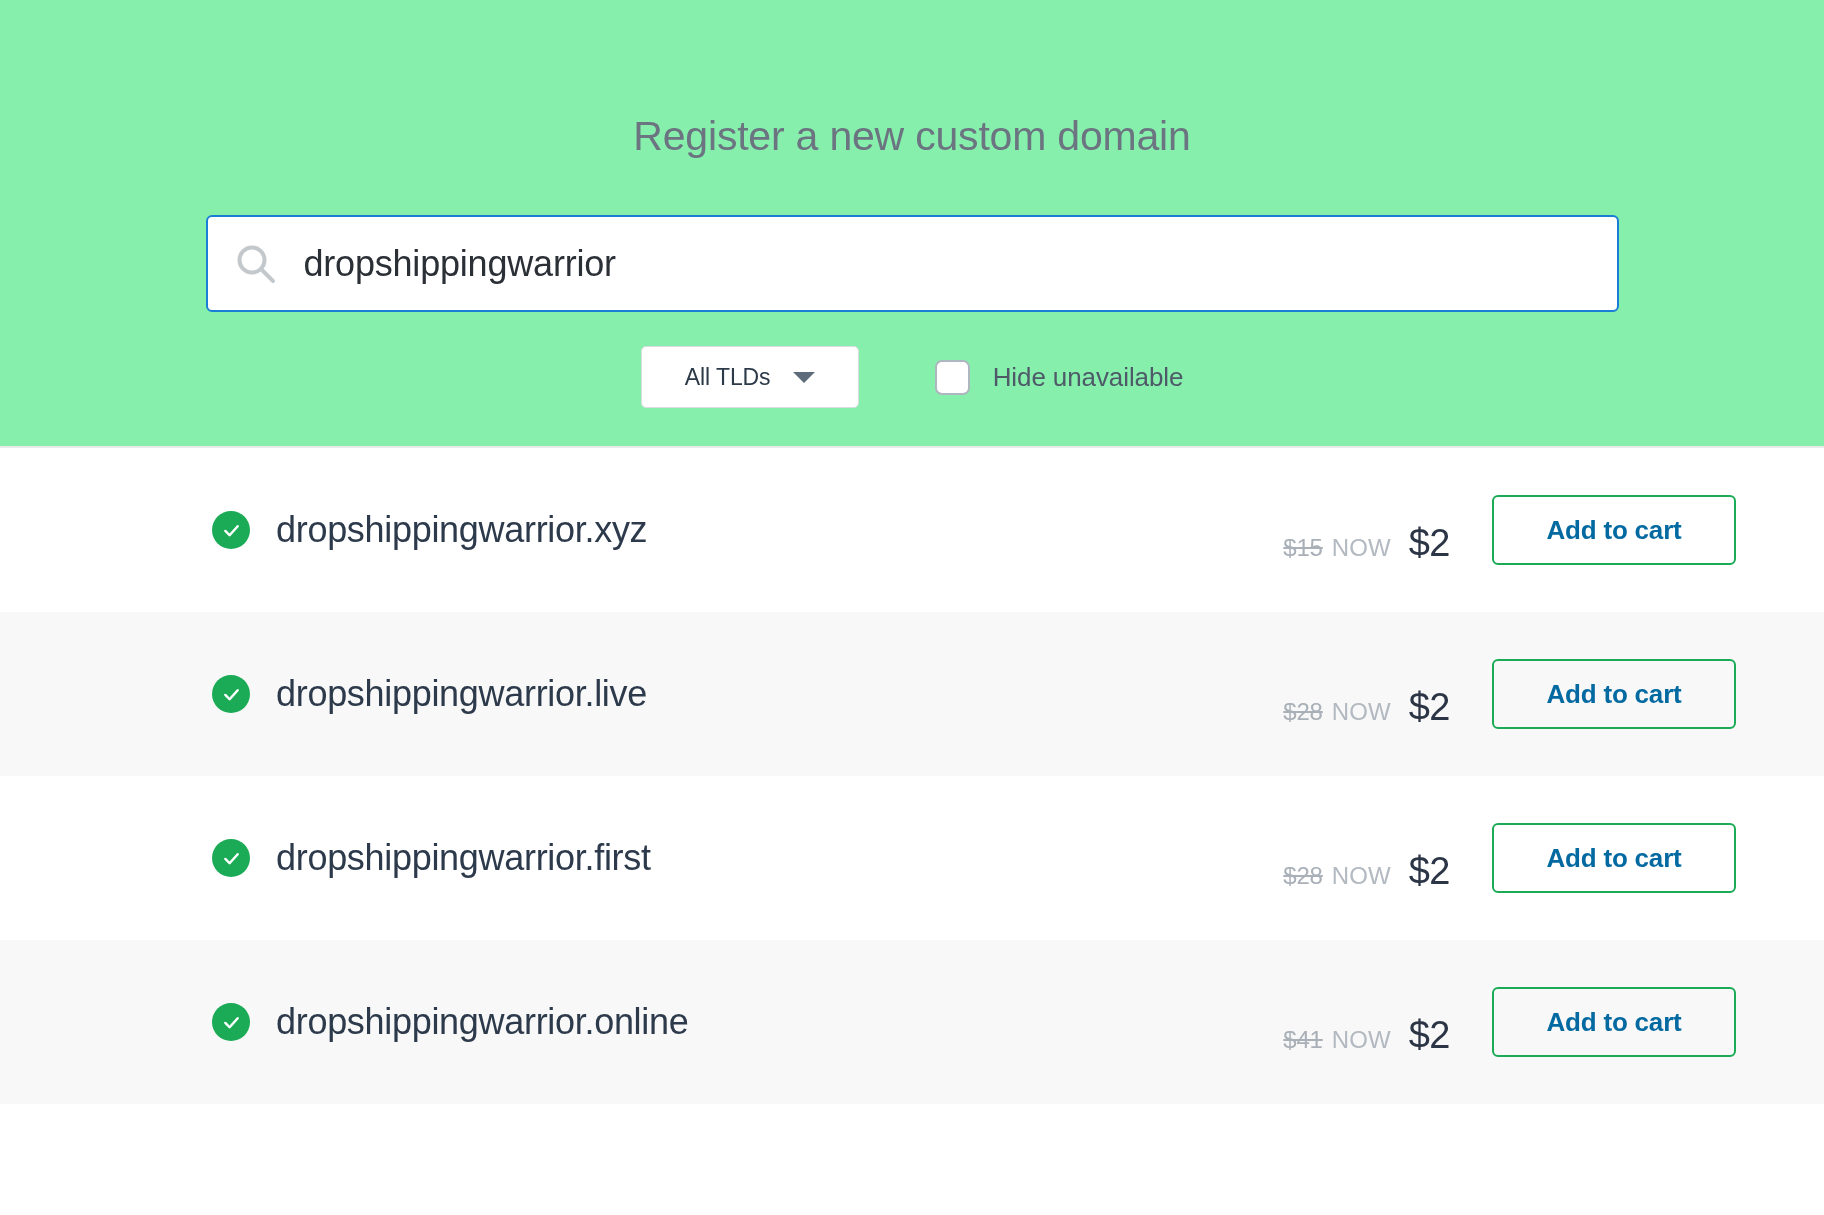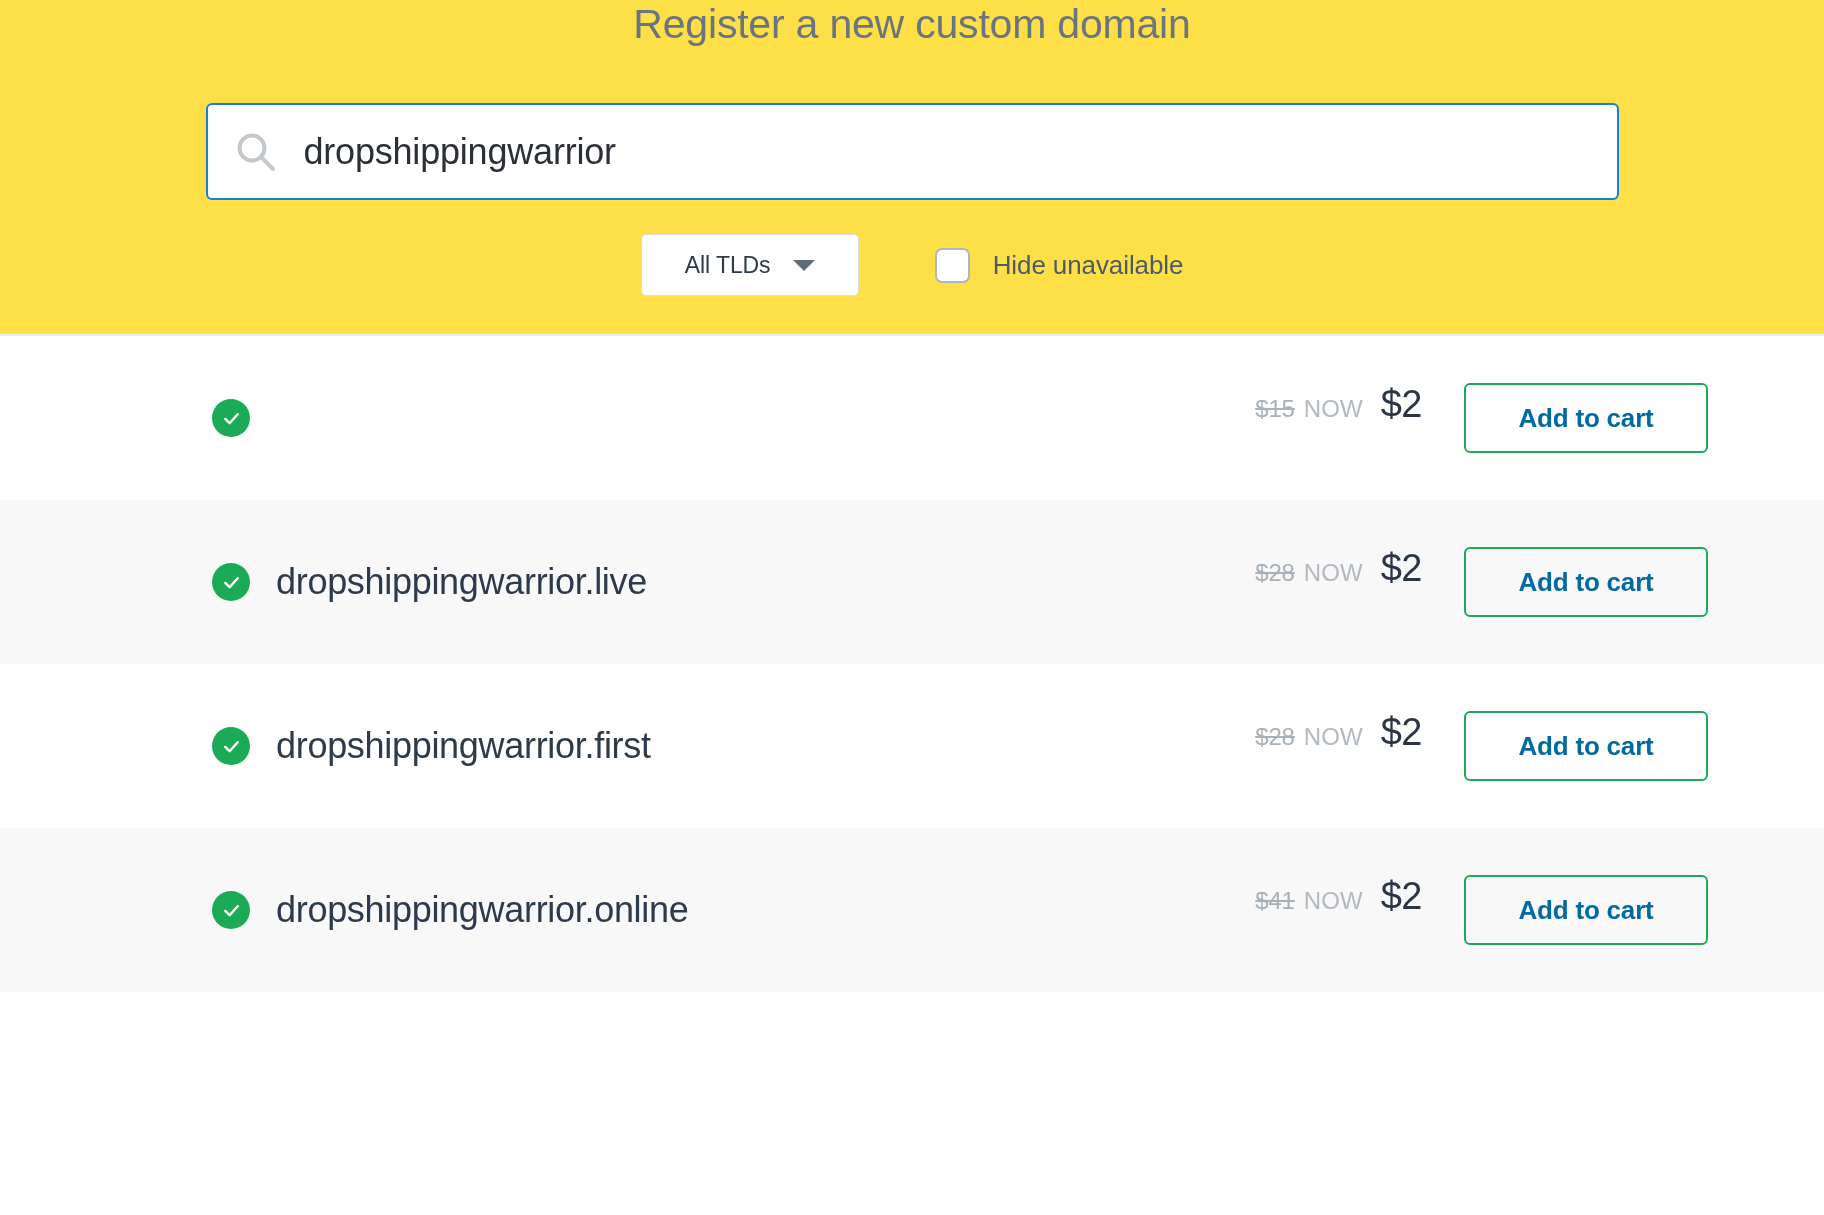--- a/index.html
+++ b/index.html
@@ -18,21 +18,22 @@
     position: relative;
     width: 1824px;
     height: 1215px;
     overflow: hidden;
     background: #ffffff;
   }
 
   
   .header {
     width: 100%;
-    background: #fde047;
+    padding-top: 112px;
+    background: #86efac;
   }
 
   .page-title {
     text-align: center;
     font-size: 41px;
     font-weight: 400;
     color: #6b7480;
     letter-spacing: -0.2px;
     margin: 0;
     line-height: 1.2;
@@ -177,22 +178,22 @@
     margin-left: 26px;
     font-size: 36px;
     color: #2c3a4b;
     letter-spacing: -0.3px;
     white-space: nowrap;
   }
 
   .row-right {
     margin-left: auto;
     display: flex;
-    align-items: flex-start;
-    margin-right: 116px;
+    align-items: flex-end;
+    margin-right: 88px;
   }
 
   .price-block {
     display: flex;
     align-items: baseline;
     justify-content: flex-end;
     min-width: 200px;
     margin-right: 42px;
   }
   .price-old {
@@ -269,20 +270,21 @@
   <div class="divider"></div>
 
   <div class="results">
 
     <div class="result-row">
       <span class="status-icon">
         <svg class="check-mark" viewBox="0 0 20 20" aria-hidden="true">
           <polyline points="3.5,10.5 8,15 16.5,5.5" fill="none" stroke="#ffffff" stroke-width="2.6" stroke-linecap="round" stroke-linejoin="round"></polyline>
         </svg>
       </span>
+      <span class="domain-name">dropshippingwarrior.xyz</span>
       <div class="row-right">
         <div class="price-block">
           <span class="price-old">$15</span>
           <span class="price-now-label">NOW</span>
           <span class="price-new">$2</span>
         </div>
         <button class="add-to-cart">Add to cart</button>
       </div>
     </div>
 

